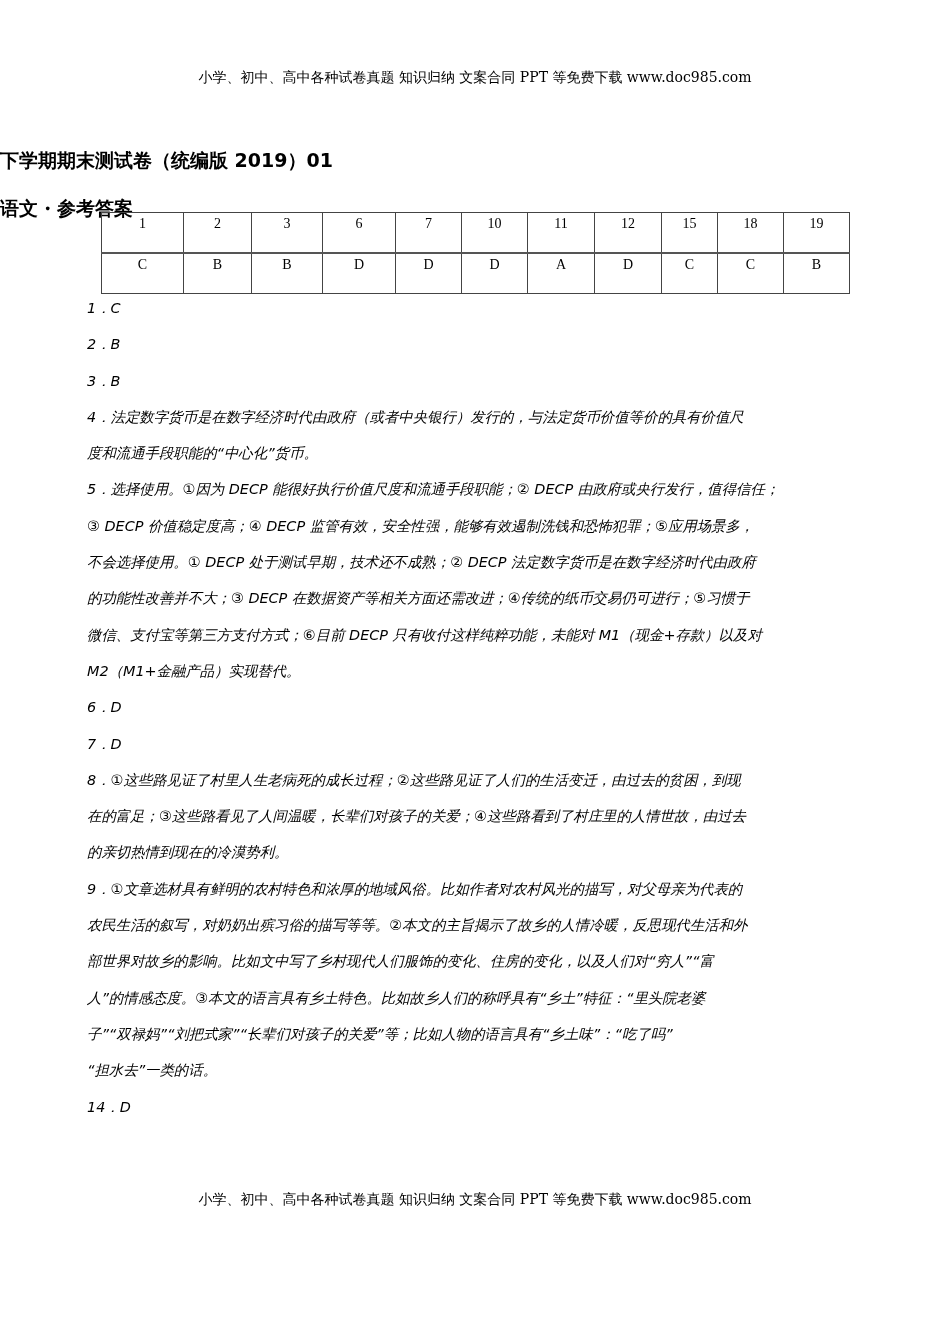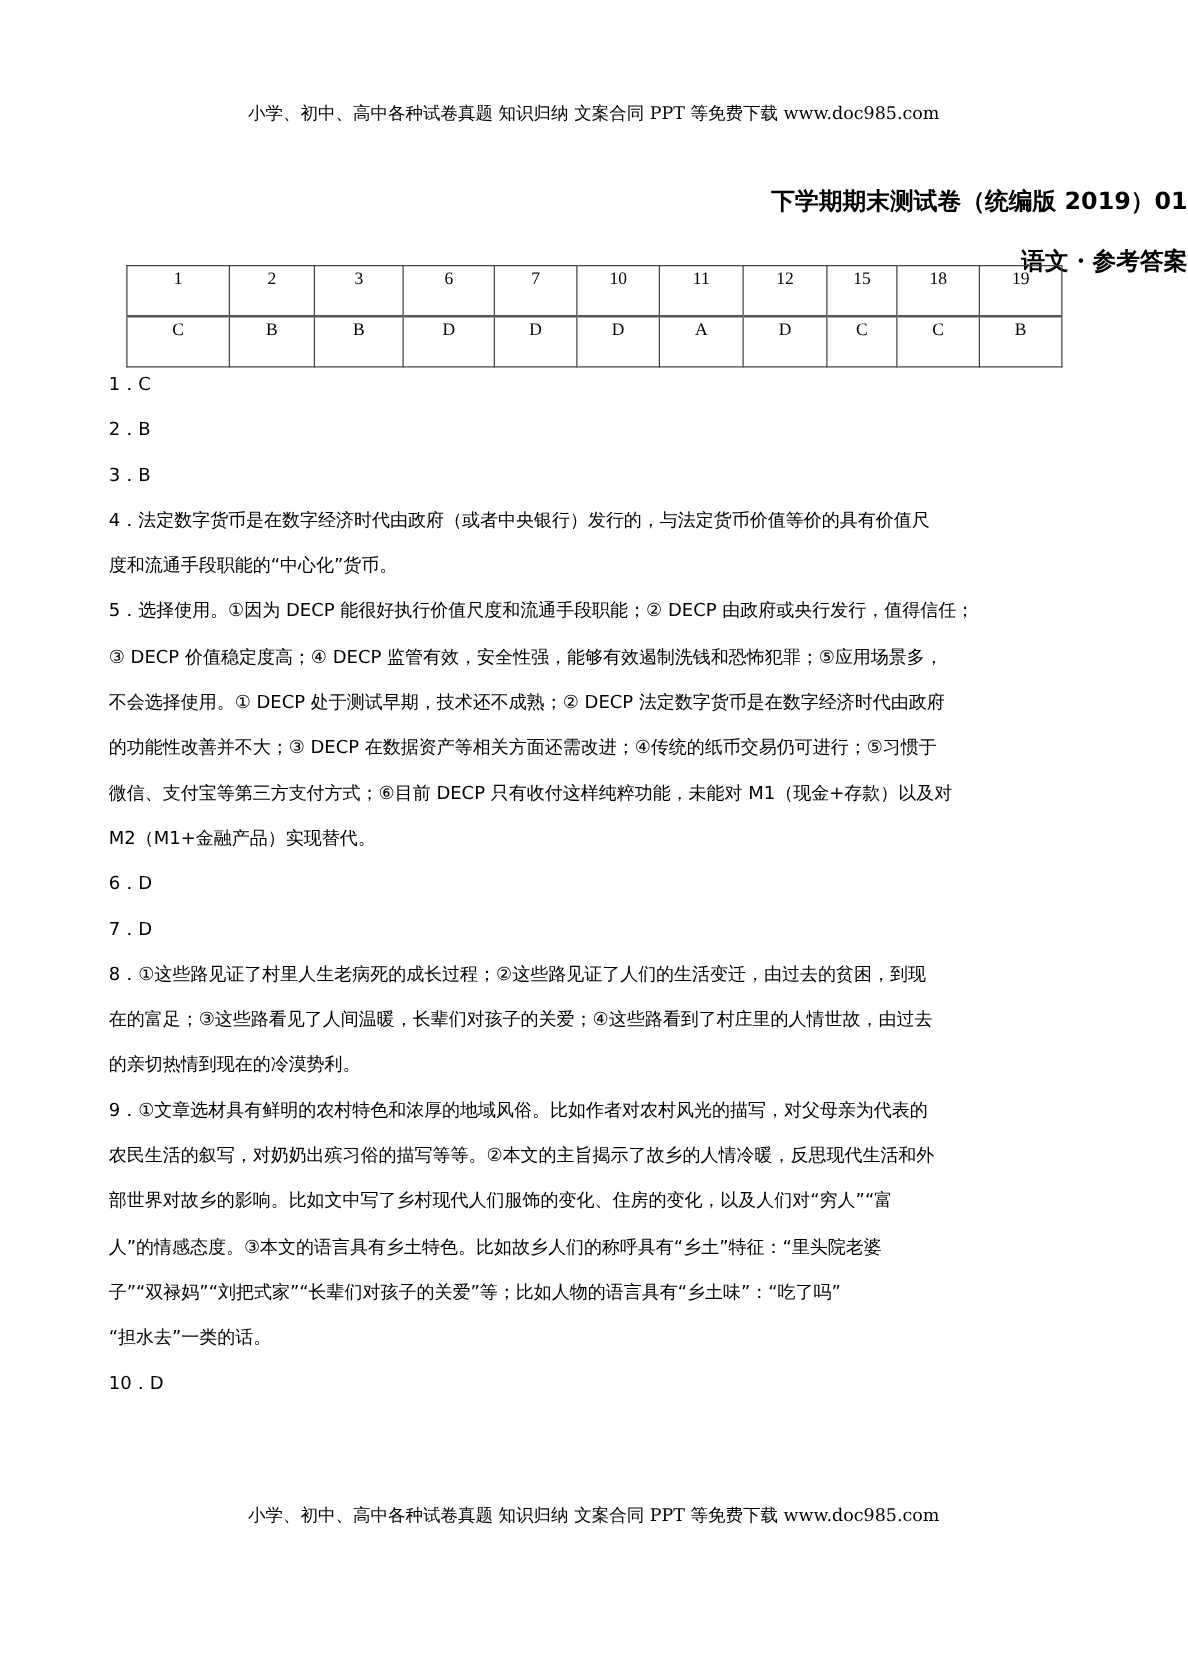--- a/index.html
+++ b/index.html
@@ -16,30 +16,29 @@
       overflow: hidden;
     }
     .header-banner, .footer-banner {
       position: absolute;
       left: 0;
       width: 950px;
       text-align: center;
       font-size: 14px;
       letter-spacing: 0px;
       font-family: "DejaVu Serif", "Liberation Serif", serif;
-      margin-top: 13px;
     }
     .header-banner { top: 69px; }
     .footer-banner { top: 1191px; }
 
     .doc-title {
       position: absolute;
       left: 0;
       width: 950px;
-      text-align: right;
+      text-align: left;
       font-size: 19px;
       font-weight: bold;
       font-family: "DejaVu Sans", "Liberation Sans", sans-serif;
     }
     .doc-title.main { top: 148px; }
     .doc-title.sub { top: 196px; }
 
     .answer-table {
       position: absolute;
       left: 101px;
@@ -60,20 +59,21 @@
     .answer-table tr.hdr td { border-bottom: 2px solid #555; }
 
     .body-text {
       position: absolute;
       left: 87px;
       top: 290px;
       width: 790px;
       font-size: 14.4px;
       line-height: 36.3px;
       font-family: "DejaVu Sans", "Liberation Sans", sans-serif;
+      font-style: italic;
     }
     .body-text p {
       margin: 0;
       padding: 0;
       text-align: justify;
     }
   </style>
 </head>
 <body>
 
@@ -148,16 +148,16 @@
   <p>在的富足；③这些路看见了人间温暖，长辈们对孩子的关爱；④这些路看到了村庄里的人情世故，由过去</p>
   <p>的亲切热情到现在的冷漠势利。</p>
 
   <p>9．①文章选材具有鲜明的农村特色和浓厚的地域风俗。比如作者对农村风光的描写，对父母亲为代表的</p>
   <p>农民生活的叙写，对奶奶出殡习俗的描写等等。②本文的主旨揭示了故乡的人情冷暖，反思现代生活和外</p>
   <p>部世界对故乡的影响。比如文中写了乡村现代人们服饰的变化、住房的变化，以及人们对“穷人”“富</p>
   <p>人”的情感态度。③本文的语言具有乡土特色。比如故乡人们的称呼具有“乡土”特征：“里头院老婆</p>
   <p>子”“双禄妈”“刘把式家”“长辈们对孩子的关爱”等；比如人物的语言具有“乡土味”：“吃了吗”</p>
   <p>“担水去”一类的话。</p>
 
-  <p>10．D</p>
+  <p>14．D</p>
 </div>
 
 <div class="footer-banner">小学、初中、高中各种试卷真题 知识归纳 文案合同 PPT 等免费下载   www.doc985.com</div>
 
 </body></html>

